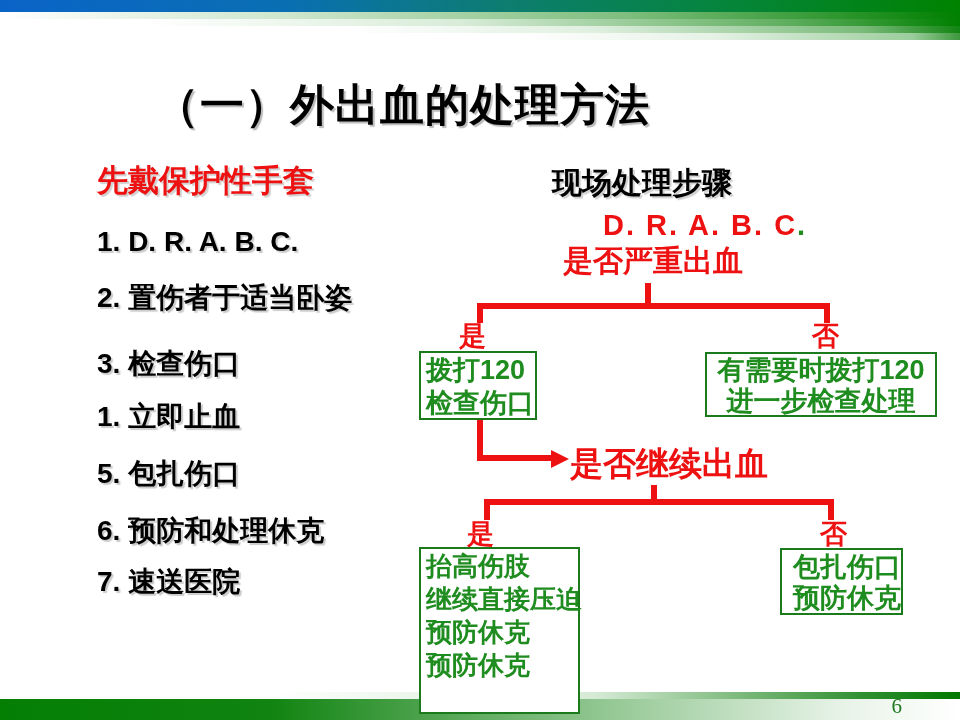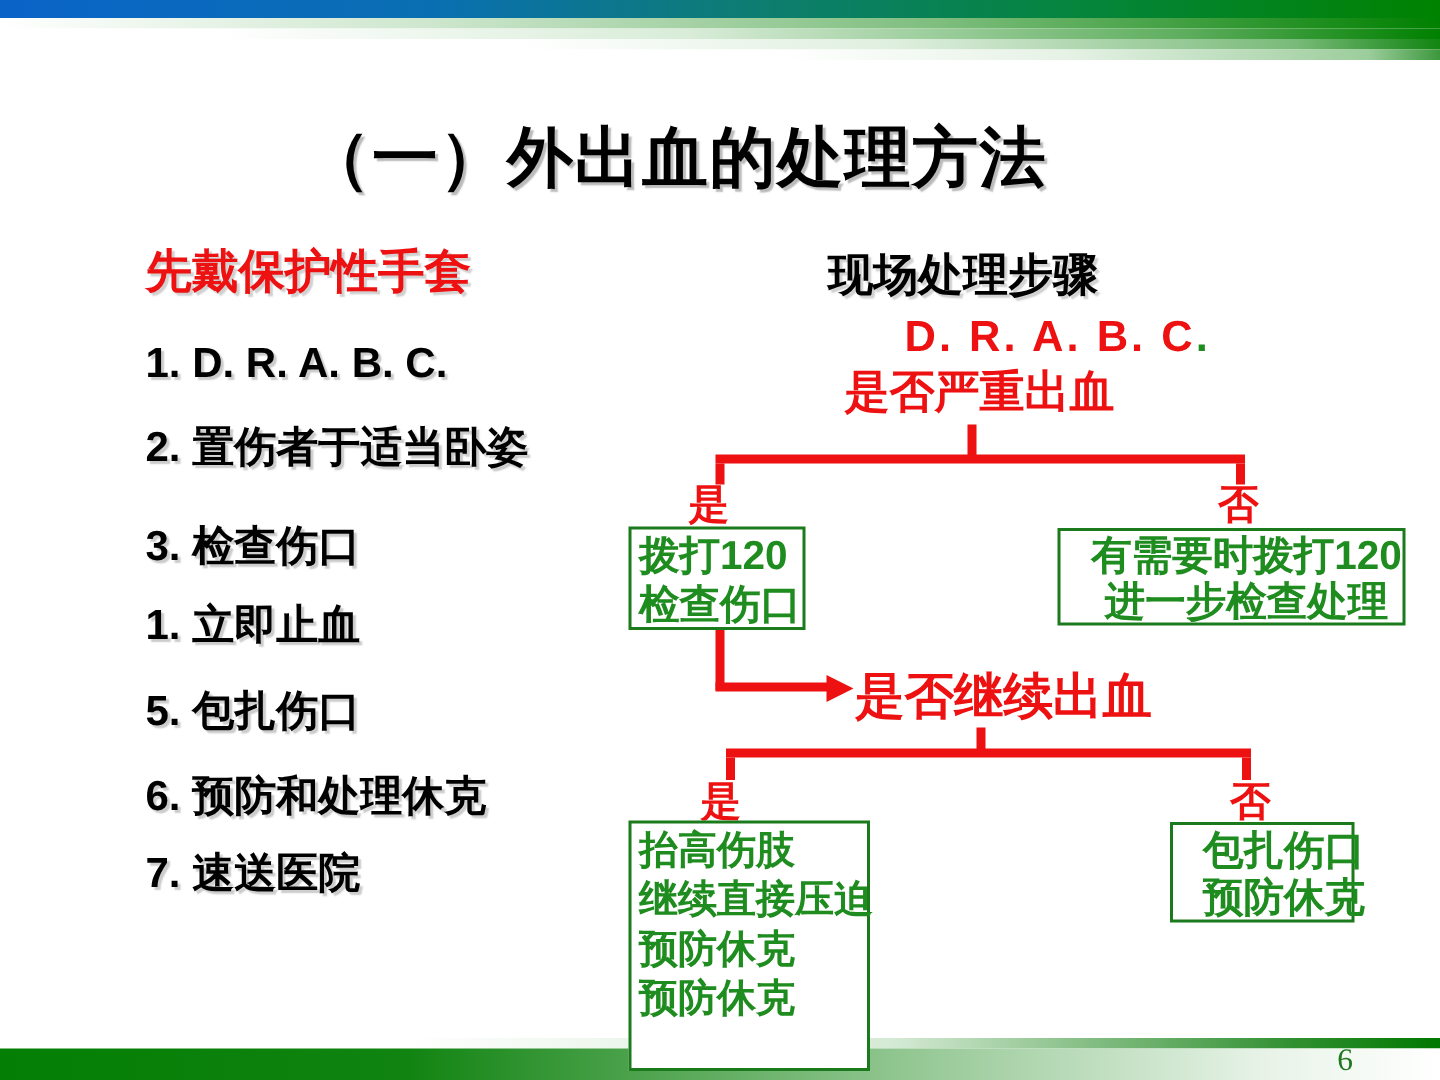--- a/index.html
+++ b/index.html
@@ -17,21 +17,21 @@
   
   .bottom-strip { top:692px; height:7px;  background:linear-gradient(90deg,#FFFFFF 0%,#FFFFFF 28%,#D5EAD5 62%,#2F8F2F 90%,#007800 100%); }
   .bottom-bar   { top:699px; height:21px; background:linear-gradient(90deg,#047F04 0%,#108310 28%,#8FC58F 62%,#E8F3E8 88%,#FFFFFF 100%); }
   .page-number {
     position:absolute; top:694px; right:58px; font-family:"Liberation Serif","DejaVu Serif",serif;
     font-size:21px; color:#217821;
   }
   
   .title {
     position:absolute; left:155px; top:76px; font-size:44px; font-weight:bold; color:#000;
-    letter-spacing:1px; white-space:nowrap; text-shadow:2px 2px 1px rgba(130,130,130,.55);margin-left:48px;
+    letter-spacing:1px; white-space:nowrap; text-shadow:2px 2px 1px rgba(130,130,130,.55);
   }
   
   .left-heading {
     position:absolute; left:97px; top:160px; font-size:31px; font-weight:bold; color:#ED1111;
     white-space:nowrap; text-shadow:2px 2px 1px rgba(150,150,150,.45);
   }
   .list-item {
     position:absolute; left:97px; font-size:28px; font-weight:bold; color:#000;
     white-space:nowrap; text-shadow:2px 2px 1px rgba(140,140,140,.45);
   }
@@ -62,29 +62,29 @@
   .ln-d2r   { left:828px; top:505px; width:6px;  height:15px; }
   .fc-arrowhead {
     position:absolute; left:551px; top:450px; width:0; height:0;
     border-top:9px solid transparent; border-bottom:9px solid transparent; border-left:18px solid #ED1111;
   }
   .fc-label { position:absolute; font-size:27px; font-weight:bold; color:#ED1111; }
   .lb-yes1{left:459px; top:318px;} .lb-no1{left:812px; top:318px;}
   .lb-yes2{left:467px; top:516px;} .lb-no2{left:820px; top:516px;}
   .fc-box {
     position:absolute; border:2px solid #1B7A1B; color:#1E8C1E; font-weight:bold;
-    box-sizing:border-box; background:#fff;padding-left:20px;
+    box-sizing:border-box; background:#fff;
   }
   .box-call120   { left:419px; top:351px; width:118px; height:69px; padding:1px 0 0 5px; font-size:27px; }
   .box-call120 div { line-height:33px; white-space:nowrap; }
   .box-ifneeded  { left:705px; top:352px; width:232px; height:65px; text-align:center; font-size:27px; padding-top:1px; }
   .box-ifneeded div { line-height:31px; white-space:nowrap; }
   .box-continue  { left:419px; top:547px; width:161px; height:167px; padding:1px 0 0 5px; font-size:26px; }
   .box-continue div { line-height:33px; white-space:nowrap; }
-  .box-stop      { left:780px; top:548px; width:123px; height:67px; text-align:left; font-size:27px; padding-top:2px; }
+  .box-stop      { left:780px; top:548px; width:123px; height:67px; text-align:right; font-size:27px; padding-top:2px; }
   .box-stop div { line-height:31px; white-space:nowrap; }
 </style>
 </head>
 <body>
 
 <div class="slide">
 
   <div class="deco top-bar"></div>
   <div class="deco top-strip1"></div>
   <div class="deco top-strip2"></div>

